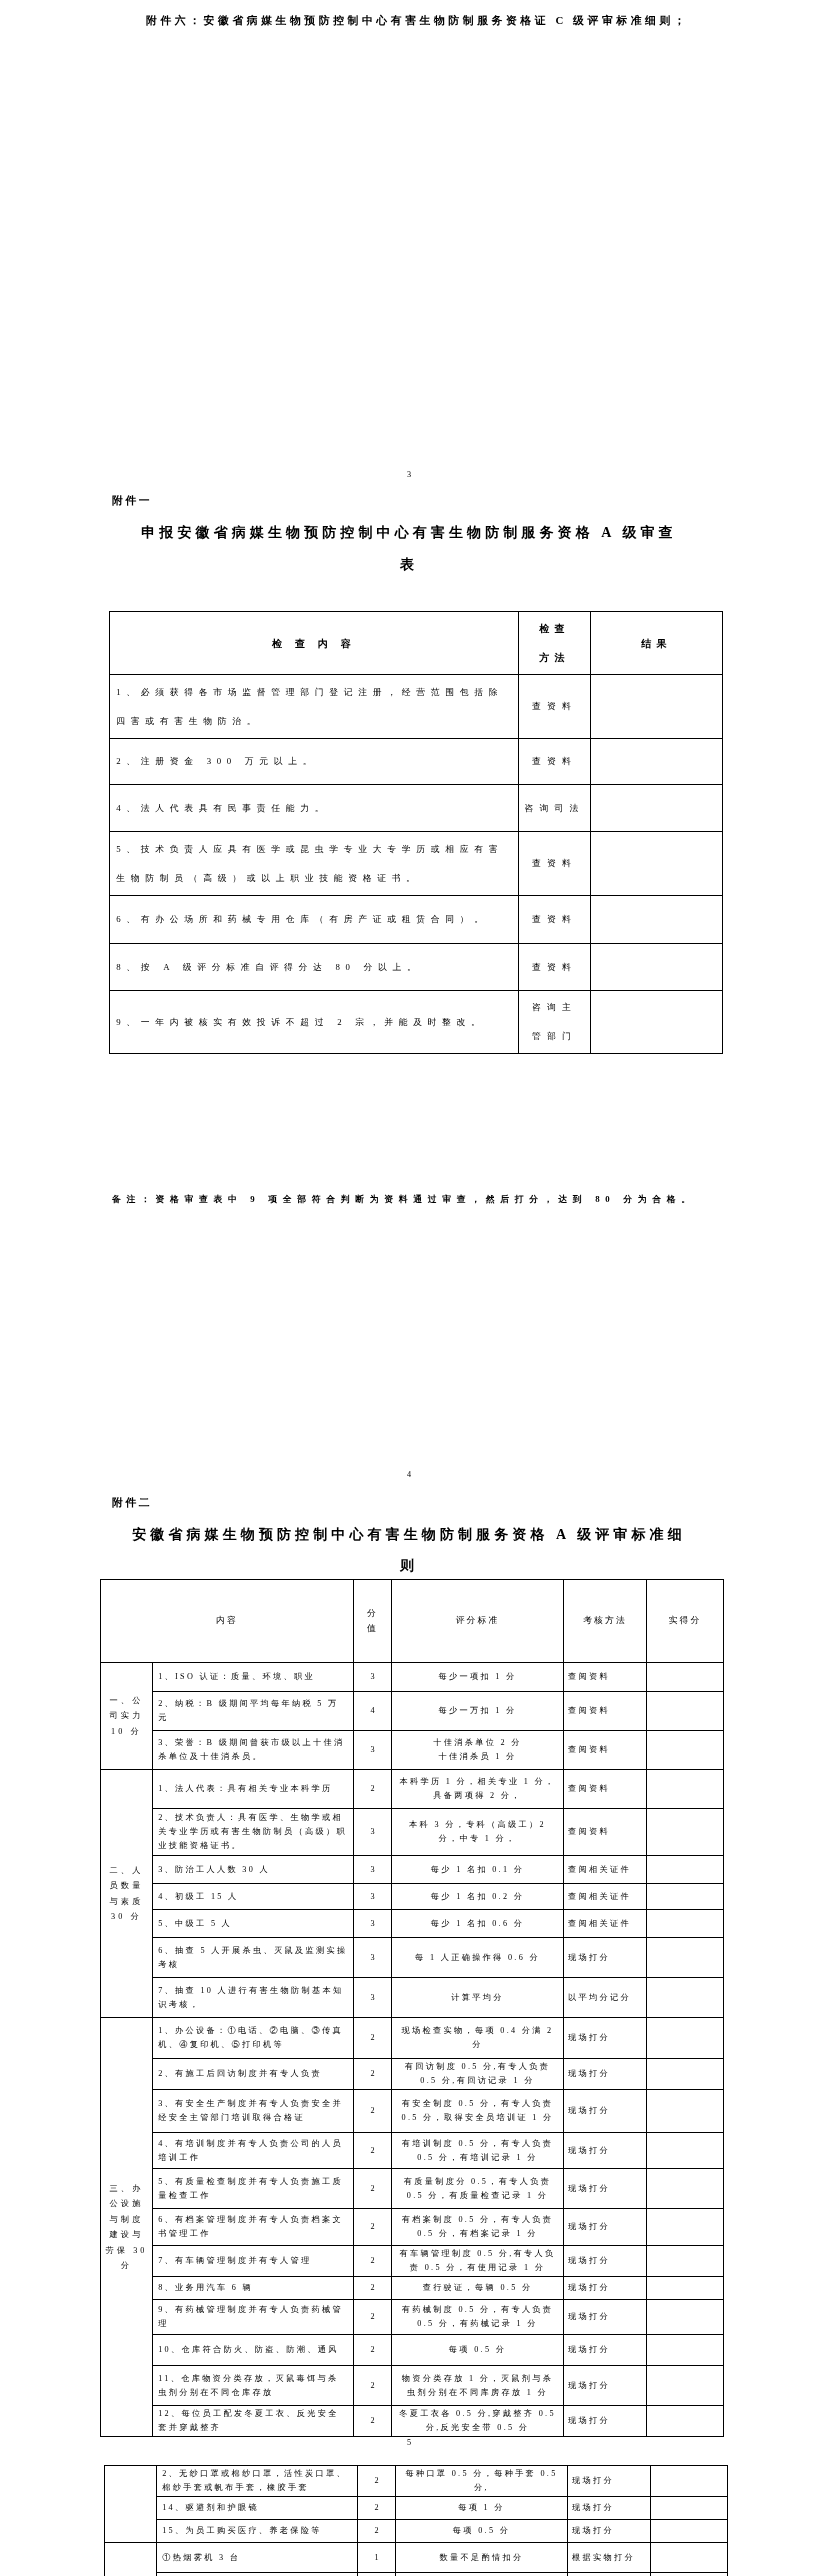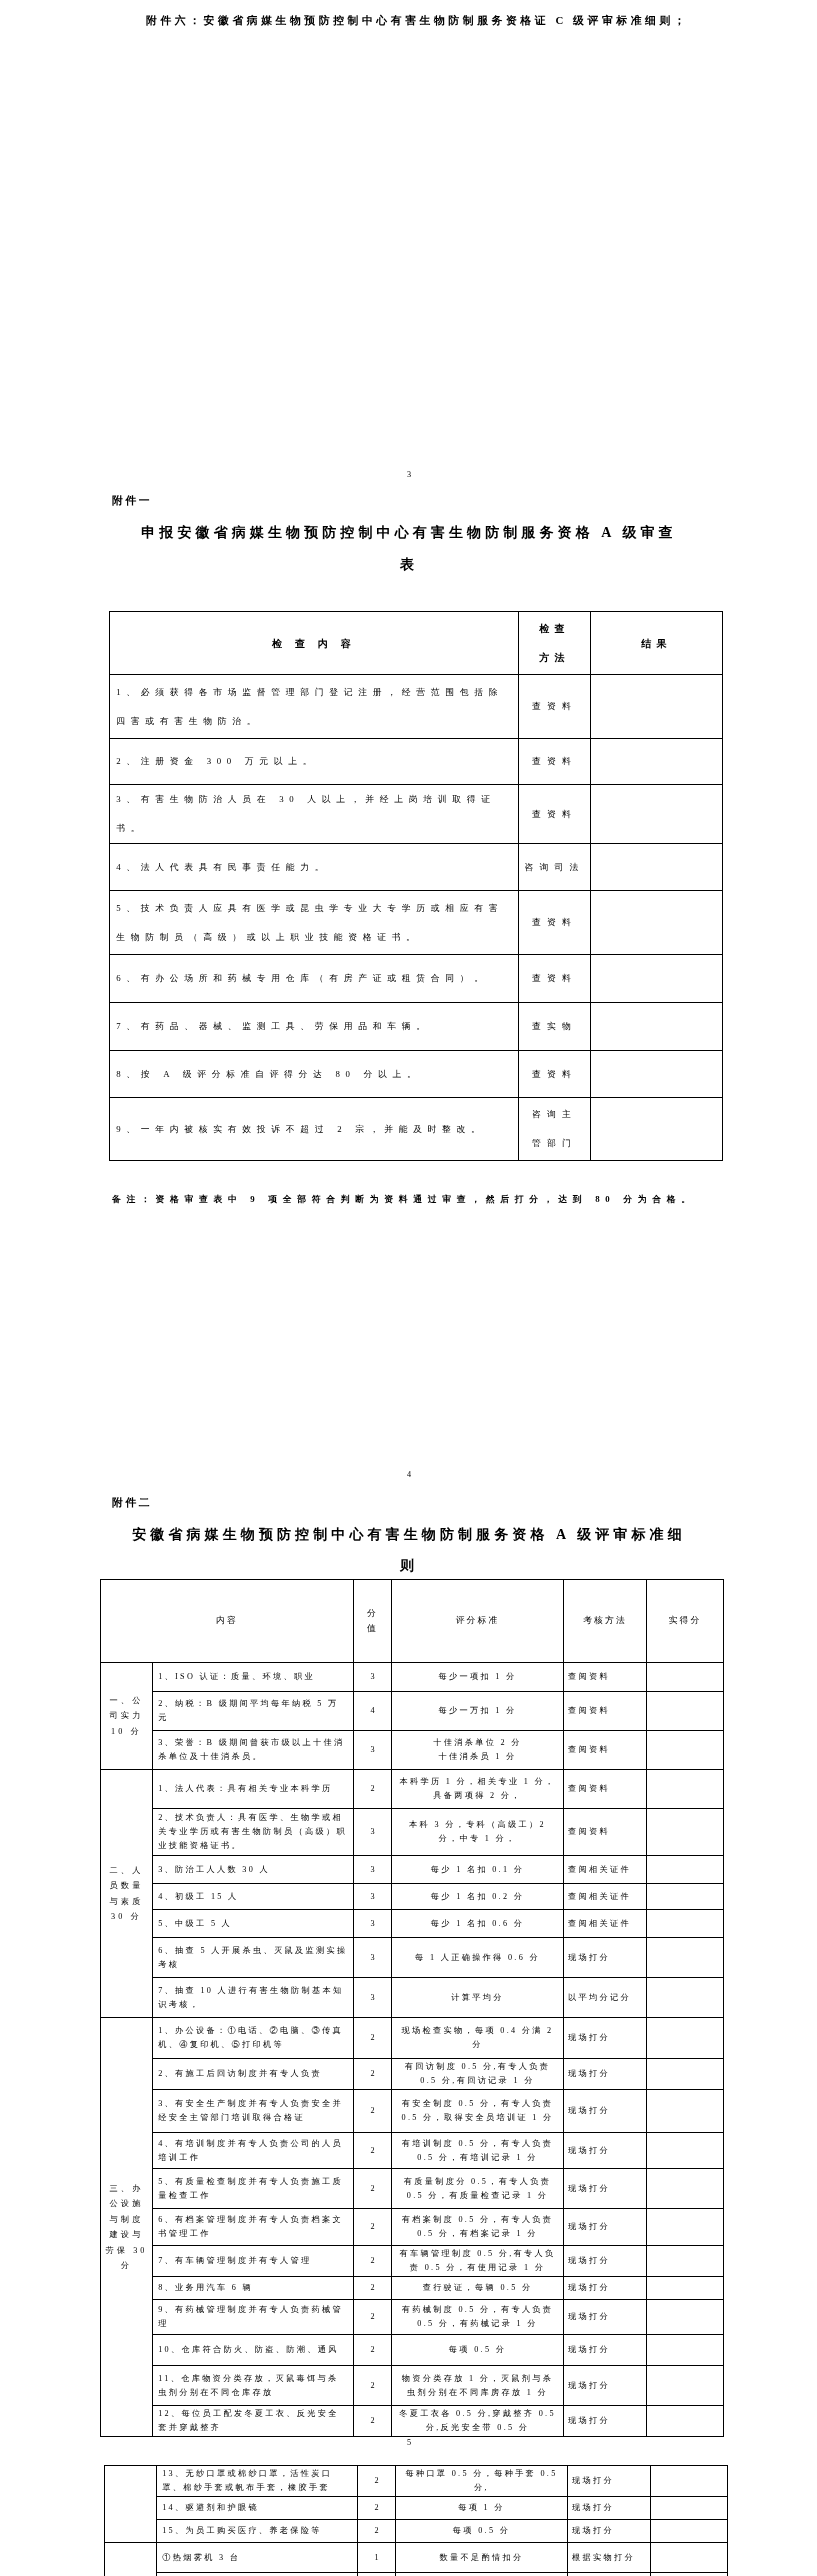--- a/index.html
+++ b/index.html
@@ -96,42 +96,32 @@
           <td class="content-cell">1、必须获得各市场监督管理部门登记注册，经营范围包括除四害或有害生物防治。</td>
           <td class="method-cell">查资料</td>
           <td class="result-cell"></td>
         </tr>
         <tr style="height: 46px;">
           <td class="content-cell">2、注册资金 300 万元以上。</td>
           <td class="method-cell">查资料</td>
           <td class="result-cell"></td>
         </tr>
         <tr style="height: 47px;">
-          <td class="content-cell">3、有害生物防治人员在 30 人以上，并经上岗培训取得证书。</td>
-          <td class="method-cell">查资料</td>
-          <td class="result-cell"></td>
-        </tr>
-        <tr style="height: 47px;">
           <td class="content-cell">4、法人代表具有民事责任能力。</td>
           <td class="method-cell">咨询司法</td>
           <td class="result-cell"></td>
         </tr>
         <tr style="height: 64px;">
           <td class="content-cell">5、技术负责人应具有医学或昆虫学专业大专学历或相应有害生物防制员（高级）或以上职业技能资格证书。</td>
           <td class="method-cell">查资料</td>
           <td class="result-cell"></td>
         </tr>
         <tr style="height: 48px;">
           <td class="content-cell">6、有办公场所和药械专用仓库（有房产证或租赁合同）。</td>
           <td class="method-cell">查资料</td>
-          <td class="result-cell"></td>
-        </tr>
-        <tr style="height: 48px;">
-          <td class="content-cell">7、有药品、器械、监测工具、劳保用品和车辆。</td>
-          <td class="method-cell">查实物</td>
           <td class="result-cell"></td>
         </tr>
         <tr style="height: 47px;">
           <td class="content-cell">8、按 A 级评分标准自评得分达 80 分以上。</td>
           <td class="method-cell">查资料</td>
           <td class="result-cell"></td>
         </tr>
         <tr style="height: 63px;">
           <td class="content-cell">9、一年内被核实有效投诉不超过 2 宗，并能及时整改。</td>
           <td class="method-cell">咨询主
@@ -338,21 +328,21 @@
       <col style="width:52px">
         <col style="width:201px">
         <col style="width:38px">
       <col style="width:172px">
         <col style="width:83px">
         <col style="width:77px">
     </colgroup>
     <tbody id="t3body">
         <tr style="height: 30px;">
           <td class="group-cell" rowspan="3"></td>
-          <td class="content-cell">13、无纱口罩或棉纱口罩，活性炭口罩、棉纱手套或帆布手套，橡胶手套</td>
+          <td class="content-cell">2、无纱口罩或棉纱口罩，活性炭口罩、棉纱手套或帆布手套，橡胶手套</td>
           <td class="score-cell">2</td>
           <td class="criteria-cell">每种口罩 0.5 分，每种手套 0.5 分,</td>
           <td class="method-cell">现场打分</td>
           <td class="actual-cell"></td>
         </tr>
         <tr style="height: 23px;">
           <td class="content-cell">14、驱避剂和护眼镜</td>
           <td class="score-cell">2</td>
           <td class="criteria-cell">每项 1 分</td>
           <td class="method-cell">现场打分</td>

